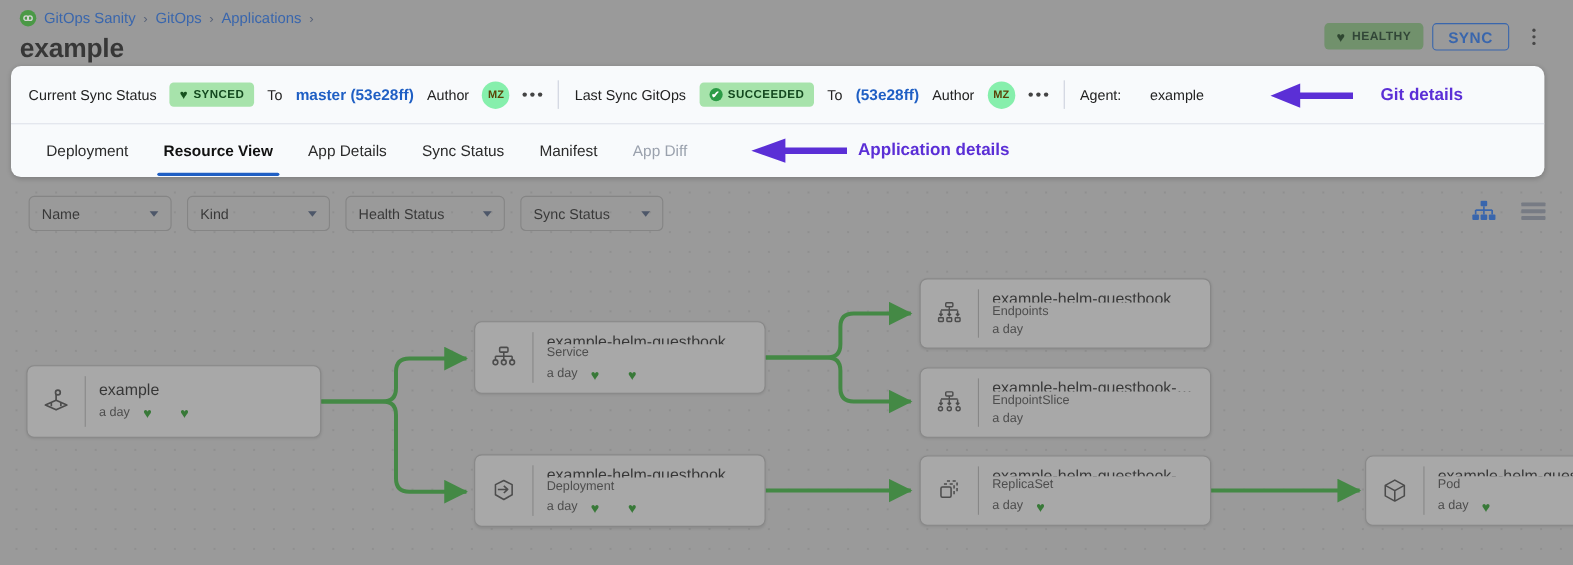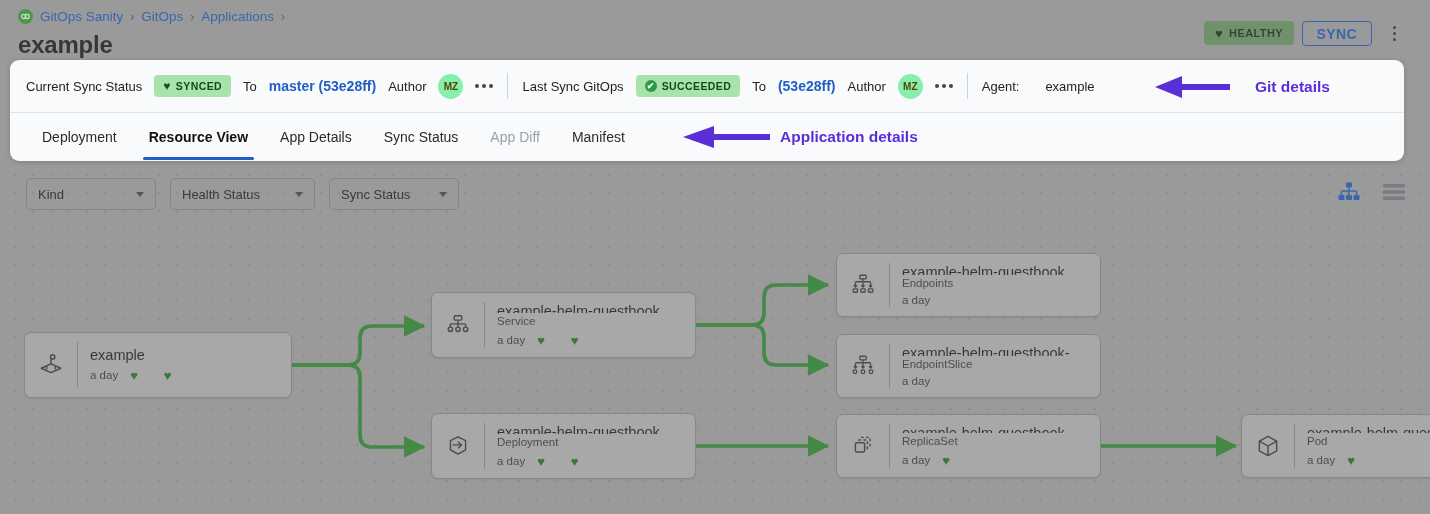--- a/index.html
+++ b/index.html
@@ -462,20 +462,24 @@
         <div class="node-kind">Pod</div>
         <div class="node-meta">
           <span>a day</span>
           <span class="heart">♥</span>
         </div>
       </div>
     </div>
   </div>
 
   <div id="filter-bar">
+    <div class="filter-select">
+      <span>Name</span>
+      <span class="chev"></span>
+    </div>
     <div class="filter-select">
       <span>Kind</span>
       <span class="chev"></span>
     </div>
     <div class="filter-select" style="width:145px;">
       <span>Health Status</span>
       <span class="chev"></span>
     </div>
     <div class="filter-select">
       <span>Sync Status</span>
@@ -550,22 +554,22 @@
         <span class="strip-label">Agent:</span>
         <span class="strip-label">example</span>
       </div>
     </div>
 
     <div id="tabs-strip">
       <div class="tab">Deployment</div>
       <div class="tab active">Resource View</div>
       <div class="tab">App Details</div>
       <div class="tab">Sync Status</div>
+      <div class="tab">Manifest</div>
       <div class="tab disabled">App Diff</div>
-      <div class="tab">Manifest</div>
     </div>
   </div>
 
   <div class="annot" id="annot-git">
     <span>
       <svg class="arrow-svg" width="78" height="26" viewBox="0 0 78 26">
         <path d="M78 10 L30 10 L30 2 L3 13 L30 24 L30 16 L78 16 Z" fill="#5b2fd6"></path>
       </svg>
     </span>
     <span class="annot-text">Git details</span>

